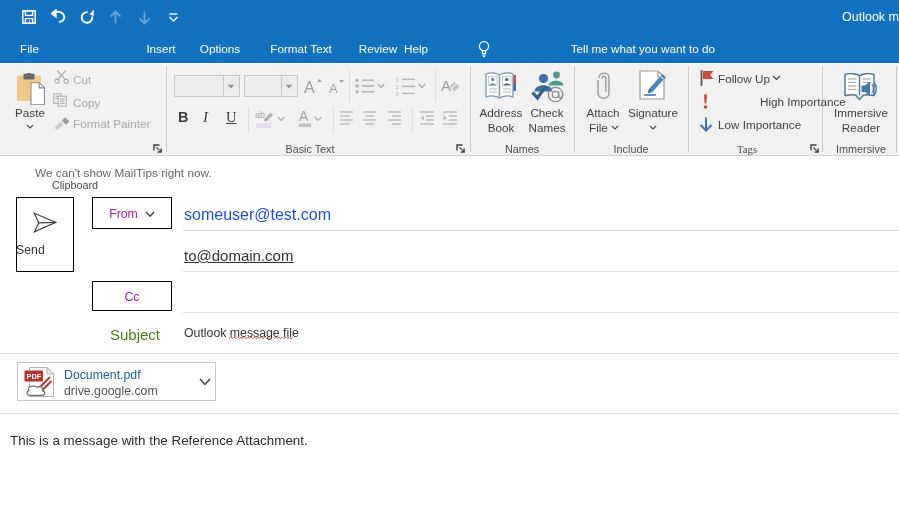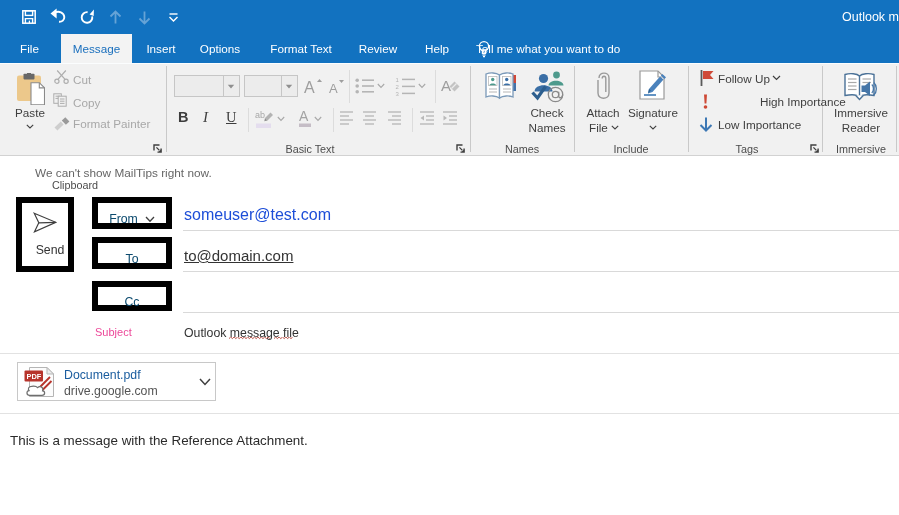--- a/index.html
+++ b/index.html
@@ -13,21 +13,21 @@
 #ribbon{left:0;top:63px;width:899px;height:93px;background:#f1f1f1;border-bottom:1px solid #d2d2d2;border-top:1px solid #fbfdfe;box-sizing:border-box;}
 .vsep{position:absolute;top:3px;height:86px;width:1px;background:#c9c9c9;}
 .glabel{position:absolute;top:79px;height:14px;line-height:14px;font-size:10.8px;color:#4c4c4c;text-align:center;}
 .gray{color:#a8a8a8;}
 .dark{color:#3f3f3f;}
 .rtext{position:absolute;font-size:11.7px;white-space:nowrap;}
 .launcher{position:absolute;top:81px;width:9px;height:9px;}
 .icon{position:absolute;}
 .twoline{position:absolute;font-size:11.7px;color:#3f3f3f;text-align:center;line-height:15px;white-space:nowrap;}
 #content{left:0;top:157px;width:899px;height:358px;background:#fff;}
-.fieldbox{position:absolute;background:#fff;border:6px solid #000000;box-sizing:border-box;text-align:center;color:#0c4a6e;font-size:12.3px;}
+.fieldbox{position:absolute;background:#fff;border:1px solid #000000;box-sizing:border-box;text-align:center;color:#a21caf;font-size:12.3px;}
 .fieldline{position:absolute;left:183px;width:716px;height:1px;background:#d9d9d9;}
 </style>
 </head>
 <body>
 <div id="stage">
   <div id="titlebar" class="abs"></div>
   <div id="tabrow" class="abs"></div>
   <div id="ribbon" class="abs"></div>
   <div id="content" class="abs"></div>
   <div id="qat" class="abs" style="left:0;top:0;width:899px;height:34px;">
@@ -53,48 +53,47 @@
     </svg>
     <svg class="icon" style="left:168px;top:13px;" width="11" height="9" viewBox="0 0 11 9">
       <line x1="1.5" y1="1" x2="9.5" y2="1" stroke="#fff" stroke-width="1.4"></line>
       <path d="M1.5 4 L5.5 8 L9.5 4" fill="none" stroke="#fff" stroke-width="1.4"></path>
     </svg>
   </div>
   <div class="abs" style="left:842px;top:0;height:34px;line-height:34px;color:#fff;font-size:12.5px;white-space:nowrap;">Outlook message file</div>
 
   <div id="tabs" class="abs" style="left:0;top:34px;width:899px;height:29px;">
     <div class="tab" style="left:10px;width:39px;">File</div>
-    <div id="activetab">Message</div>
     <div class="tab" style="left:140px;width:42px;">Insert</div>
     <div class="tab" style="left:192px;width:56px;">Options</div>
     <div class="tab" style="left:261px;width:80px;">Format Text</div>
     <div class="tab" style="left:352px;width:52px;">Review</div>
-    <div class="tab" style="left:418px;width:38px;text-align:center;">Help</div>
-    <div class="tab" style="left:476px;width:200px;text-align:left;">Tell me what you want to do</div>
+    <div class="tab" style="left:397px;width:38px;text-align:center;">Help</div>
+    <div class="tab" style="left:515px;width:200px;text-align:right;">Tell me what you want to do</div>
     <svg class="icon" style="left:477px;top:6px;" width="14" height="18" viewBox="0 0 14 18">
       <circle cx="7" cy="6.2" r="4.6" fill="none" stroke="#fff" stroke-width="1.3"></circle>
       <path d="M5.4 10.5 L5.4 13.5 L8.6 13.5 L8.6 10.5" fill="none" stroke="#fff" stroke-width="1.2"></path>
       <line x1="5.4" y1="15" x2="8.6" y2="15" stroke="#fff" stroke-width="1.2"></line>
       <line x1="6" y1="16.6" x2="8" y2="16.6" stroke="#fff" stroke-width="1.2"></line>
     </svg>
   </div>
 
   <div id="ribbongroups" class="abs" style="left:0;top:63px;width:899px;height:93px;">
     <div class="vsep" style="left:166px;"></div>
     <div class="vsep" style="left:470px;"></div>
     <div class="vsep" style="left:574px;"></div>
     <div class="vsep" style="left:688px;"></div>
     <div class="vsep" style="left:822px;"></div>
     <div class="vsep" style="left:896px;"></div>
 
     <div class="glabel" style="left:35px;width:80px;margin-top:36px;">Clipboard</div>
     <div class="glabel" style="left:270px;width:80px;">Basic Text</div>
     <div class="glabel" style="left:482px;width:80px;">Names</div>
     <div class="glabel" style="left:591px;width:80px;">Include</div>
-    <div class="glabel" style="left:707px;width:80px;">Tags</div>
+    <div class="glabel" style="left:707px;width:80px;font-family:Liberation Serif, serif;">Tags</div>
     <div class="glabel" style="left:821px;width:80px;">Immersive</div>
 
     <div class="rtext dark" style="left:1px;top:43px;width:58px;text-align:center;">Paste</div>
     <div class="rtext gray" style="left:73px;top:10px;">Cut</div>
     <div class="rtext gray" style="left:73px;top:33px;">Copy</div>
     <div class="rtext gray" style="left:73px;top:54px;">Format Painter</div>
 
     <svg class="icon" style="left:17px;top:10px;" width="28" height="32" viewBox="0 0 28 32">
       <rect x="0" y="2.5" width="24" height="25.5" rx="2" fill="#ecc88b"></rect>
       <rect x="6.5" y="0.8" width="11" height="5.6" rx="0.8" fill="#686868"></rect>
@@ -259,20 +258,21 @@
         </g>
       <path d="M0.5 4.5 L4 7 L0.5 9.5 Z" fill="#b9b9b9"></path>
     </svg>
     <svg class="launcher" style="left:456px;" width="9" height="9" viewBox="0 0 9 9">
       <path d="M1 6.5 L1 1 L6.5 1" fill="none" stroke="#3f3f3f" stroke-width="1.4"></path>
       <path d="M3.4 3.4 L6.4 6.4" stroke="#3f3f3f" stroke-width="1.3"></path>
       <path d="M8.1 4.5 L8.1 8.1 L4.5 8.1" fill="none" stroke="#3f3f3f" stroke-width="1.4"></path>
       <path d="M8.1 8.1 L5.4 8.1 L8.1 5.4 Z" fill="#3f3f3f"></path>
     </svg>
 
+    <div class="twoline" style="left:470px;top:42px;width:62px;">Address<br>Book</div>
     <div class="twoline" style="left:516px;top:42px;width:62px;">Check<br>Names</div>
     <div class="twoline" style="left:572px;top:42px;width:62px;">Attach</div>
     <div class="twoline" style="left:589px;top:57px;">File</div>
     <div class="twoline" style="left:622px;top:42px;width:62px;">Signature</div>
     <div class="twoline" style="left:830px;top:42px;width:62px;">Immersive<br>Reader</div>
 
     <svg class="icon" style="left:484px;top:9px;" width="33" height="29" viewBox="0 0 33 29">
       <rect x="28" y="3" width="4" height="8" fill="#d14836"></rect>
       <rect x="28" y="11" width="4" height="8" fill="#4472a8"></rect>
       <path d="M2 2 C6 0.5 12 0.5 15.5 3 L15.5 26 C12 23.5 6 23.5 2 25 Z" fill="#fff" stroke="#7a99b8" stroke-width="1.3"></path>
@@ -360,40 +360,39 @@
       </g>
       <path d="M18.5 13.5 L22 13.5 L27 9.5 L27 24 L22 20 L18.5 20 Z" fill="#4576a8"></path>
       <path d="M28.8 12.5 C31 14.5 31 19 28.8 21 M30.8 10.5 C34.2 13.5 34.2 20 30.8 23" fill="none" stroke="#4576a8" stroke-width="1.3"></path>
     </svg>
   </div>
 
   <div id="header" class="abs" style="left:0;top:157px;width:899px;height:358px;padding-left:16px;">
     <div style="position:absolute;left:35px;top:9px;font-size:11.8px;color:#666;">We can't show MailTips right now.</div>
 
     <div class="fieldbox" style="left:16px;top:40px;width:58px;height:75px;"></div>
-    <div style="position:absolute;left:16px;top:86px;width:68px;text-align:center;font-size:12.3px;color:#333;">Send</div>
+    <div style="position:absolute;left:16px;top:86px;width:68px;font-size:12.3px;color:#333;">Send</div>
     <svg class="icon" style="left:33px;top:55px;" width="24" height="21" viewBox="0 0 24 21">
       <path d="M1.2 1.2 L22.8 10.3 L1.5 19.8 L5.8 10.8 Z" fill="none" stroke="#3f3f3f" stroke-width="1.2" stroke-linejoin="miter"></path>
       <line x1="22.8" y1="10.3" x2="5.8" y2="10.8" stroke="#3f3f3f" stroke-width="1.2"></line>
     </svg>
 
     <div class="fieldbox" style="left:92px;top:40px;width:80px;height:32px;line-height:32px;">From<svg style="margin-left:7px;" width="10" height="7" viewBox="0 0 10 7">
           <path d="M1 1 L5 5.3 L9 1" fill="none" stroke="#3f3f3f" stroke-width="1.3"></path>
         </svg></div>
-    <div class="fieldbox" style="left:92px;top:80px;width:80px;height:32px;line-height:32px;">To</div>
     <div class="fieldbox" style="left:92px;top:124px;width:80px;height:30px;line-height:30px;">Cc</div>
 
     <div style="position:absolute;left:184px;top:49px;font-size:16px;color:#1d4ed8;">someuser@test.com</div>
     <div style="position:absolute;left:184px;top:90px;font-size:15px;color:#333;text-decoration:underline;">to@domain.com</div>
 
     <div class="fieldline" style="top:73px;"></div>
     <div class="fieldline" style="top:114px;"></div>
     <div class="fieldline" style="top:155px;"></div>
 
-    <div style="position:absolute;left:95px;top:169px;font-size:11px;color:#ec4899;">Subject</div>
+    <div style="position:absolute;left:110px;top:169px;font-size:15px;color:#4d7c0f;">Subject</div>
     <div style="position:absolute;left:184px;top:169px;font-size:12.3px;color:#333;">Outlook message file</div>
     <svg class="icon" style="left:229px;top:180px;" width="41" height="3" viewBox="0 0 41 3">
         <path d="M0 1.6 L1.7 0.0 L3.4 1.6 L5.1 0.0 L6.8 1.6 L8.5 0.0 L10.2 1.6 L11.9 0.0 L13.6 1.6 L15.3 0.0 L17.0 1.6 L18.7 0.0 L20.4 1.6 L22.1 0.0 L23.8 1.6 L25.5 0.0 L27.2 1.6 L28.9 0.0 L30.6 1.6 L32.3 0.0 L34.0 1.6 L35.7 0.0 L37.4 1.6 L39.1 0.0 L40.8 1.6" fill="none" stroke="#b03a2e" stroke-width="0.9"></path>
       </svg>
     <svg class="icon" style="left:274px;top:180px;" width="19" height="3" viewBox="0 0 19 3">
         <path d="M0 1.6 L1.7 0.0 L3.4 1.6 L5.1 0.0 L6.8 1.6 L8.5 0.0 L10.2 1.6 L11.9 0.0 L13.6 1.6 L15.3 0.0 L17.0 1.6 L18.7 0.0" fill="none" stroke="#b03a2e" stroke-width="0.9"></path>
       </svg>
 
     <div style="position:absolute;left:0;top:196px;width:899px;height:1px;background:#e2e2e2;"></div>
 

